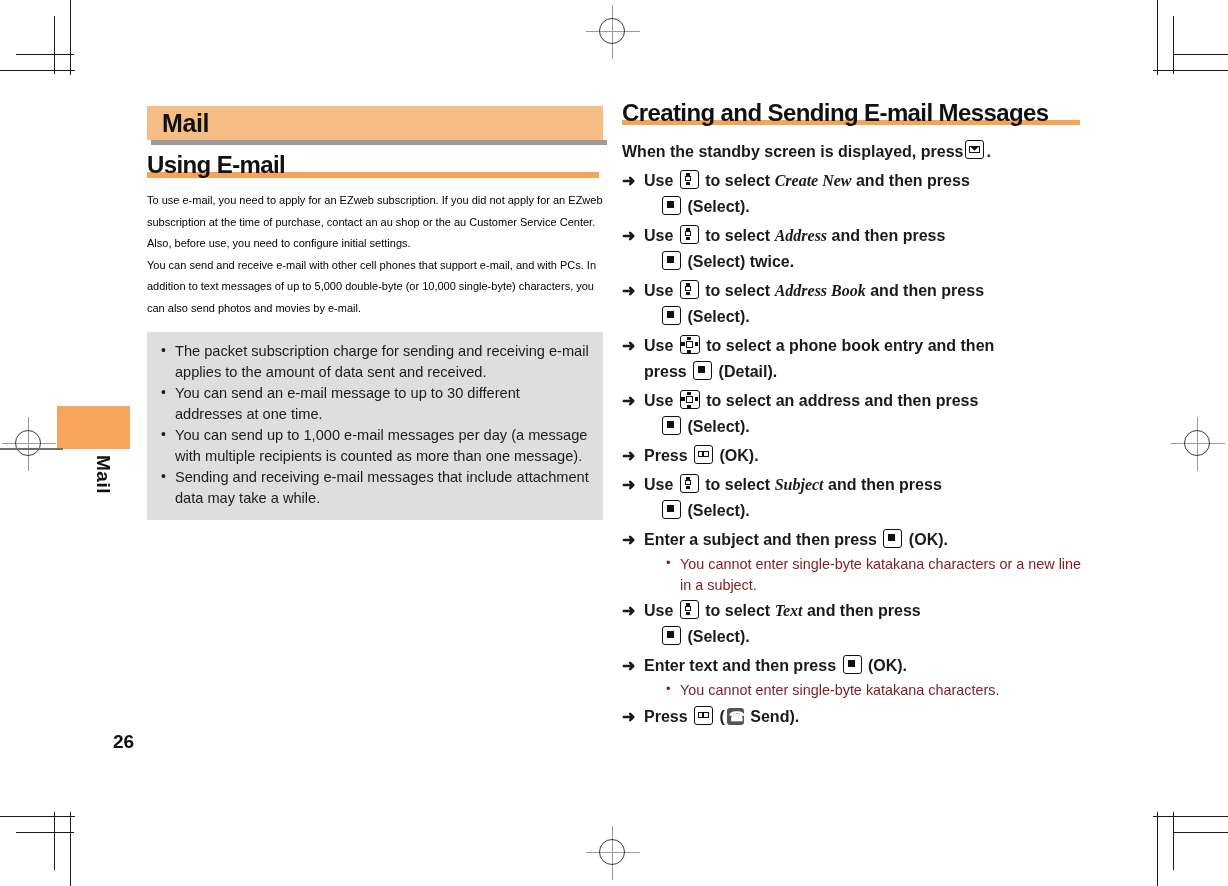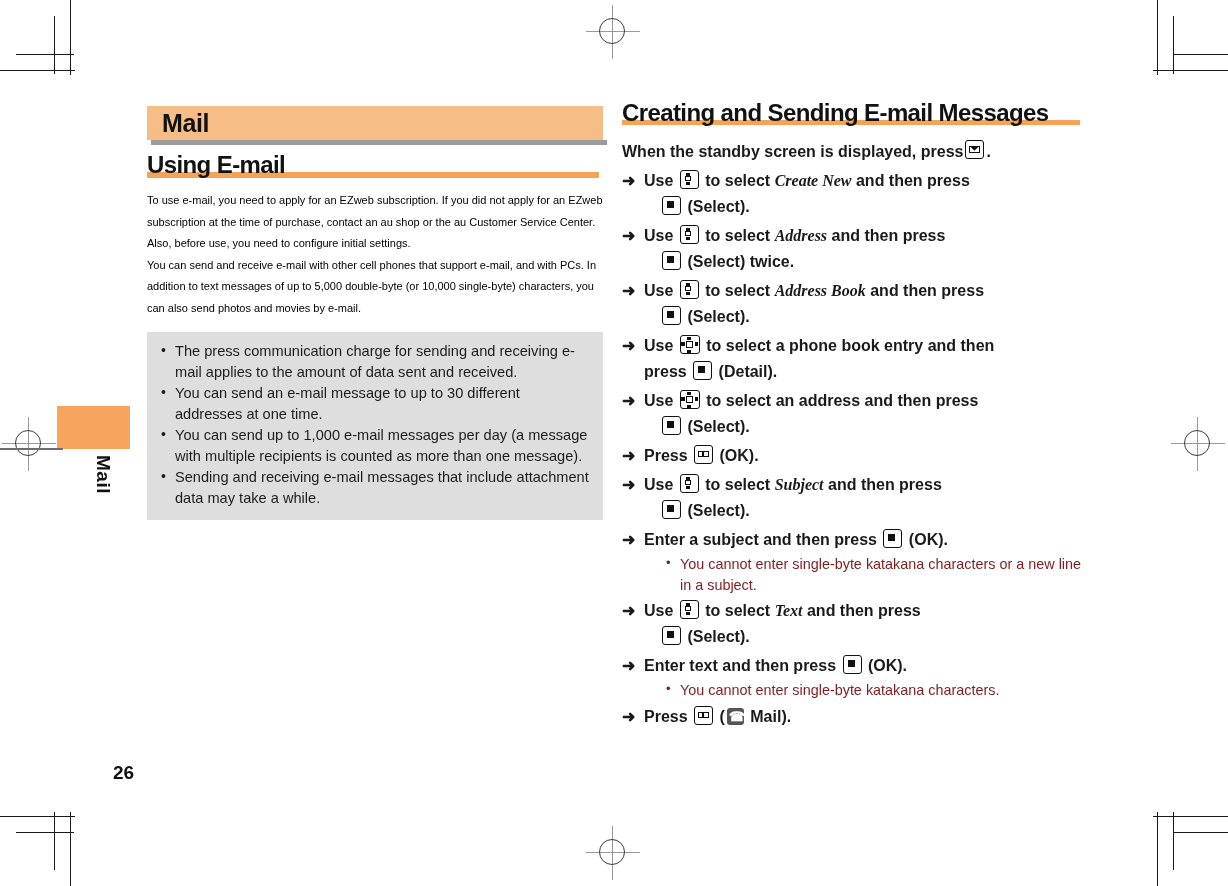--- a/index.html
+++ b/index.html
@@ -44,21 +44,21 @@
     position: absolute; left: 0px; top: 448px;
     width: 63px; height: 2px; background: #6e6e6e;
   }
   .side-label {
     position: absolute; left: 92px; top: 455px;
     font-size: 19px; font-weight: bold; color: #111;
     writing-mode: vertical-rl;
     letter-spacing: 0.5px;
   }
   .page-number {
-    position: absolute; left: 113px; top: 762px;
+    position: absolute; left: 113px; top: 731px;
     font-size: 19px; font-weight: bold; color: #111;
   }
 
   
   .col-left  { position: absolute; left: 147px; top: 106px; width: 456px; }
   .col-right { position: absolute; left: 622px; top: 100px; width: 462px; }
 
   
   .chapter-banner {
     position: relative;
@@ -279,21 +279,21 @@
   <div class="h2-wrap">
     <div class="h2-rule" style="width:452px;"></div>
     <div class="h2">Using E-mail</div>
   </div>
 
   <div class="body-text">To use e-mail, you need to apply for an EZweb subscription. If you did not apply for an EZweb subscription at the time of purchase, contact an au shop or the au Customer Service Center. Also, before use, you need to configure initial settings.</div>
   <div class="body-text">You can send and receive e-mail with other cell phones that support e-mail, and with PCs. In addition to text messages of up to 5,000 double-byte (or 10,000 single-byte) characters, you can also send photos and movies by e-mail.</div>
 
   <div class="notes-box">
     <ul class="notes">
-      <li>The press communication charge for sending and receiving e-mail applies to the amount of data sent and received.</li>
+      <li>The packet subscription charge for sending and receiving e-mail applies to the amount of data sent and received.</li>
       <li>You can send an e-mail message to up to 30 different addresses at one time.</li>
       <li>You can send up to 1,000 e-mail messages per day (a message with multiple recipients is counted as more than one message).</li>
       <li>Sending and receiving e-mail messages that include attachment data may take a while.</li>
     </ul>
   </div>
 </div>
 
 <div class="col-right">
 
   <div class="h2-wrap" style="margin-top:0;">
@@ -424,16 +424,16 @@
     <ul class="substep">
       <li>You cannot enter single-byte katakana characters.</li>
     </ul>
   </div>
 
   <div class="step">
     <span class="arrow">➜</span>
     <span>Press</span>
     <span class="key book"></span>
     <span>(</span><span class="key send"><span class="handset">☎</span></span>
-    <span>Mail).</span>
+    <span>Send).</span>
   </div>
 
 </div>
 
 </body></html>

